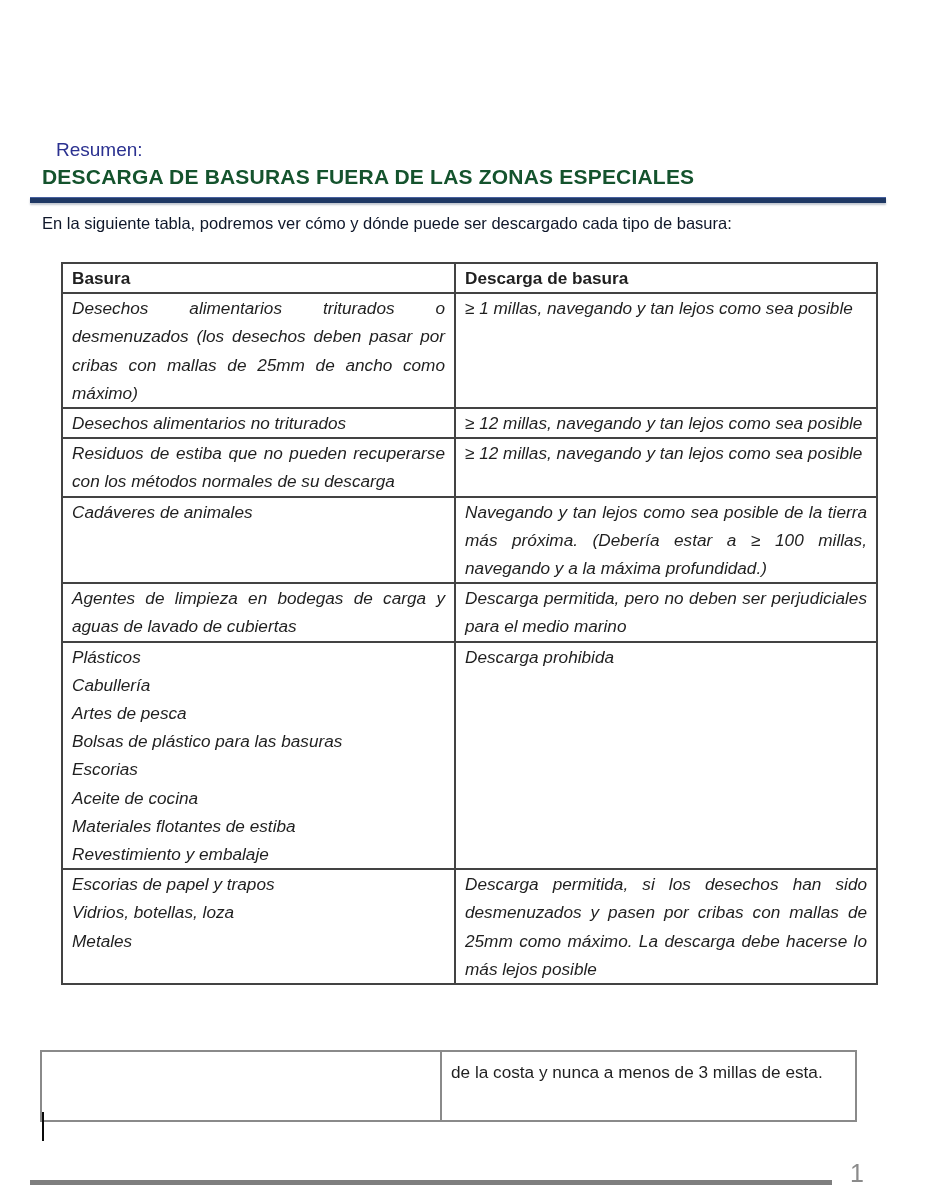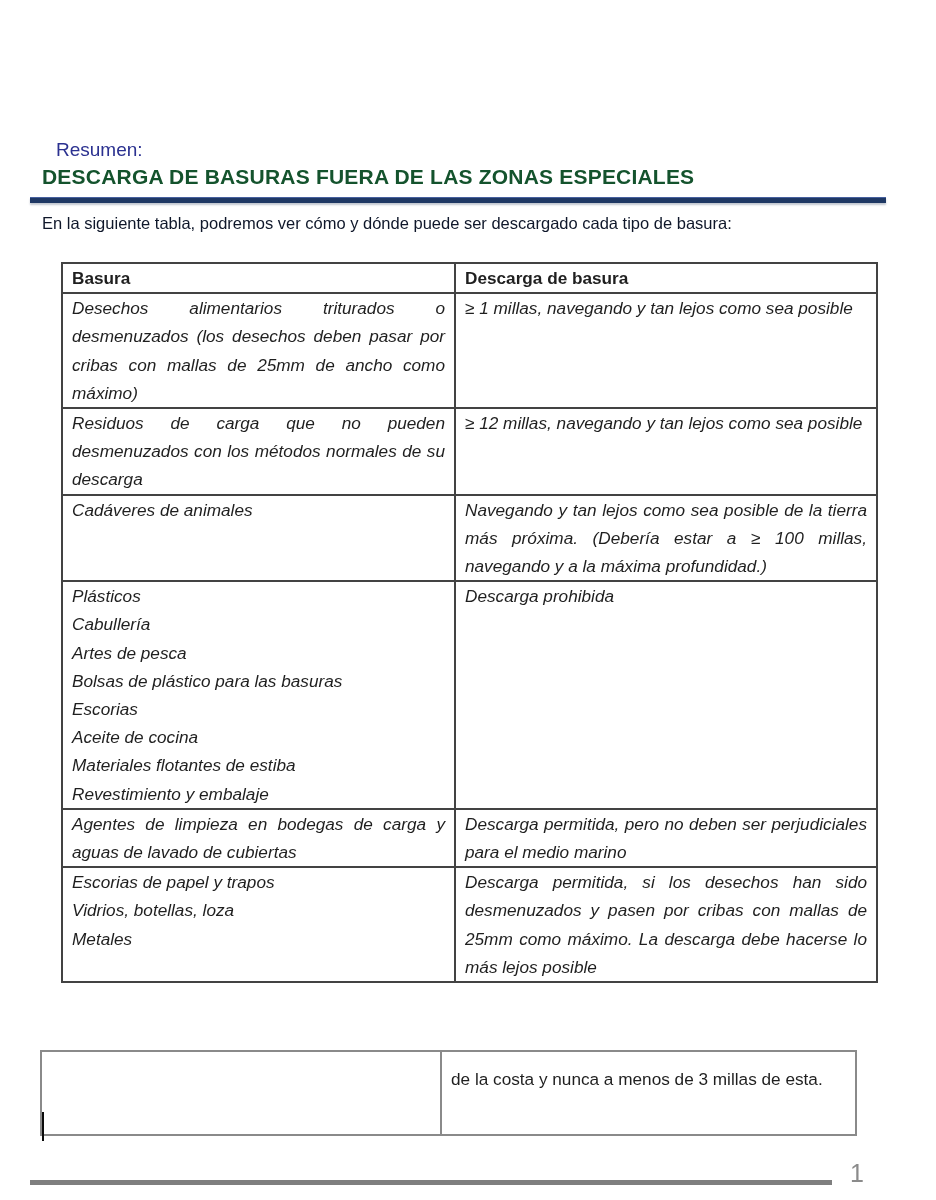--- a/index.html
+++ b/index.html
@@ -53,21 +53,21 @@
   .main-table td div { text-align: justify; }
   .frag-table {
     position: absolute; left: 40px; top: 1050px;
     width: 817px;
     font-size: 17.2px; line-height: 28.2px;
     background: #ffffff;
   }
   .frag-table td {
     border: 2px solid #8a8a8a;
     vertical-align: top;
-    padding: 13px 9px;
+    padding: 6px 9px;
     height: 56px;
     background: #ffffff;
   }
   .text-cursor {
     position: absolute; left: 42px; top: 1112px;
     width: 2px; height: 29px; background: #0a0a0a;
   }
   .footer-rule {
     position: absolute; left: 30px; top: 1180px;
     width: 802px; height: 5px; background: #7f7f7f;
@@ -105,55 +105,63 @@
         <tr>
           <td>
             <div>Desechos alimentarios triturados o desmenuzados (los desechos deben pasar por cribas con mallas de 25mm de ancho como máximo)</div>
           </td>
           <td>
             <div>≥ 1 millas, navegando y tan lejos como sea posible</div>
           </td>
         </tr>
         <tr>
           <td>
-            <div>Residuos de carga que no pueden desmenuzados con los métodos normales de su descarga</div>
+            <div>Desechos alimentarios no triturados</div>
+          </td>
+          <td>
+            <div>≥ 12 millas, navegando y tan lejos como sea posible</div>
+          </td>
+        </tr>
+        <tr>
+          <td>
+            <div>Residuos de estiba que no pueden recuperarse con los métodos normales de su descarga</div>
           </td>
           <td>
             <div>≥ 12 millas, navegando y tan lejos como sea posible</div>
           </td>
         </tr>
         <tr>
           <td>
             <div>Cadáveres de animales</div>
           </td>
           <td>
             <div>Navegando y tan lejos como sea posible de la tierra más próxima. (Debería estar a ≥ 100 millas, navegando y a la máxima profundidad.)</div>
           </td>
         </tr>
         <tr>
           <td>
+            <div>Agentes de limpieza en bodegas de carga y aguas de lavado de cubiertas</div>
+          </td>
+          <td>
+            <div>Descarga permitida, pero no deben ser perjudiciales para el medio marino</div>
+          </td>
+        </tr>
+        <tr>
+          <td>
             <div>Plásticos</div>
             <div>Cabullería</div>
             <div>Artes de pesca</div>
             <div>Bolsas de plástico para las basuras</div>
             <div>Escorias</div>
             <div>Aceite de cocina</div>
             <div>Materiales flotantes de estiba</div>
             <div>Revestimiento y embalaje</div>
           </td>
           <td>
             <div>Descarga prohibida</div>
-          </td>
-        </tr>
-        <tr>
-          <td>
-            <div>Agentes de limpieza en bodegas de carga y aguas de lavado de cubiertas</div>
-          </td>
-          <td>
-            <div>Descarga permitida, pero no deben ser perjudiciales para el medio marino</div>
           </td>
         </tr>
         <tr>
           <td>
             <div>Escorias de papel y trapos</div>
             <div>Vidrios, botellas, loza</div>
             <div>Metales</div>
           </td>
           <td>
             <div>Descarga permitida, si los desechos han sido desmenuzados y pasen por cribas con mallas de 25mm como máximo. La descarga debe hacerse lo más lejos posible</div>

